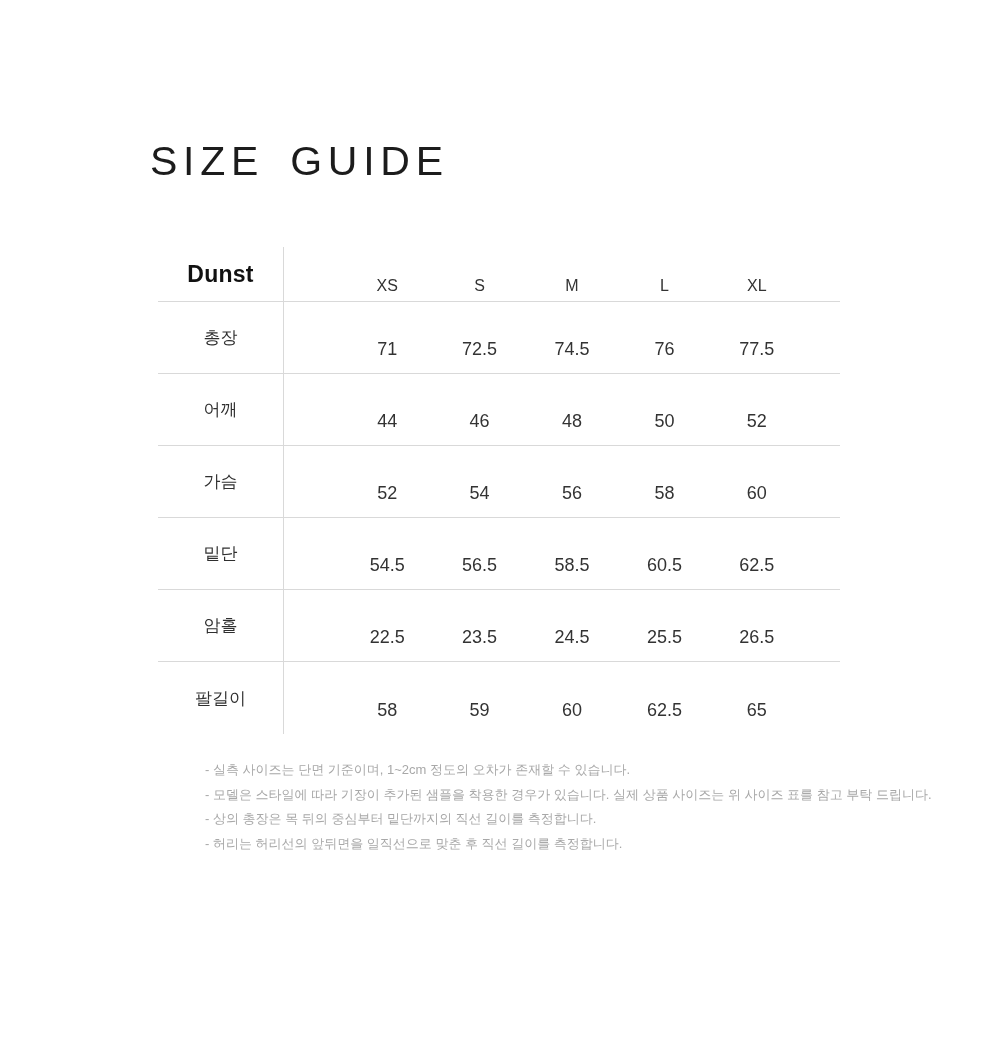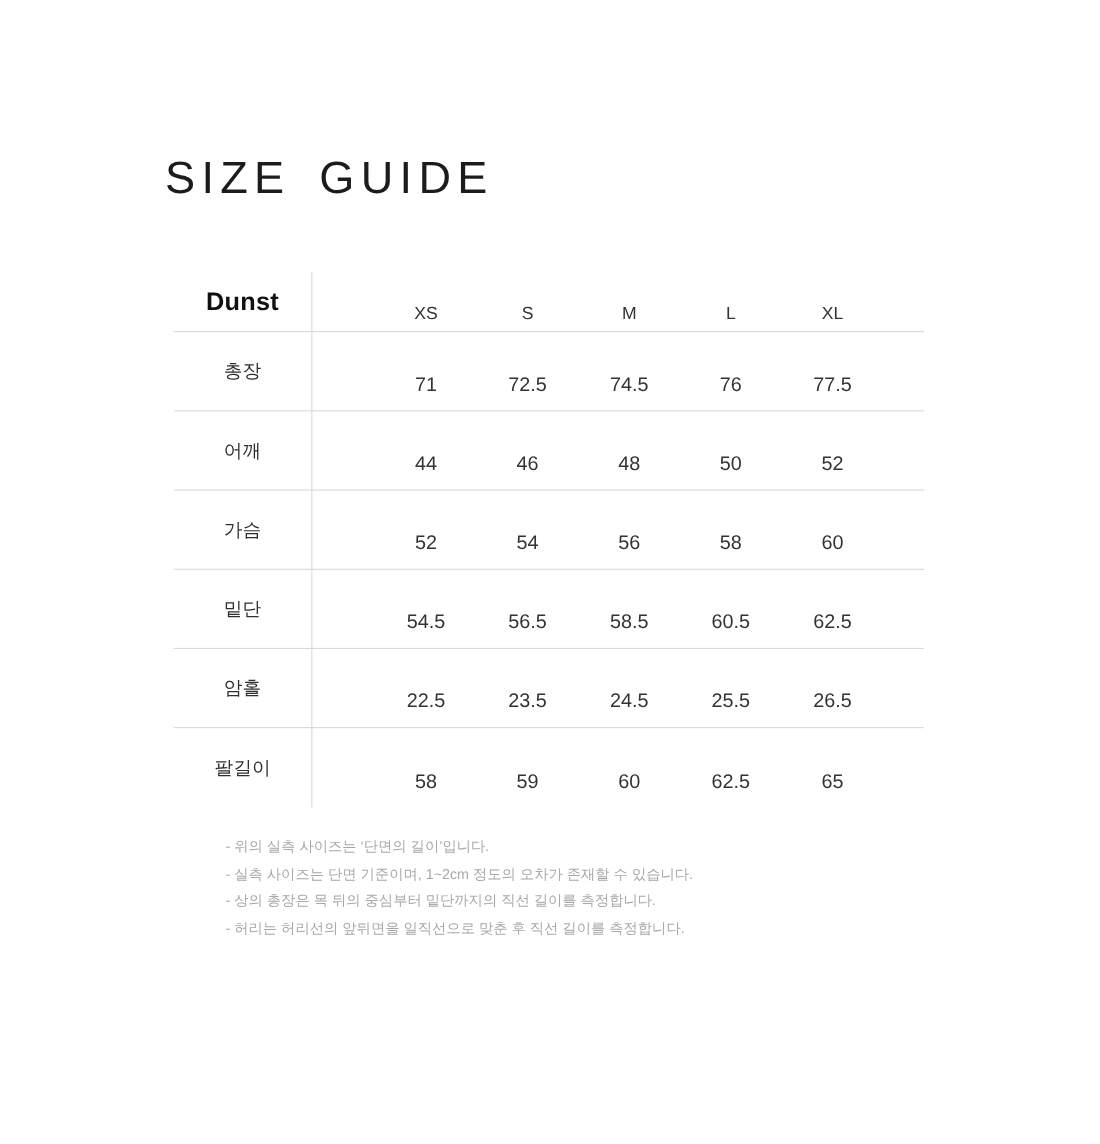--- a/index.html
+++ b/index.html
@@ -173,17 +173,17 @@
       <div class="value-cell">58</div>
       <div class="value-cell">59</div>
       <div class="value-cell">60</div>
       <div class="value-cell">62.5</div>
       <div class="value-cell">65</div>
     </div>
   </div>
 </div>
 
 <div class="notes">
-  <div>- 위의 실측 사이즈는 ‘단면의 길이’입니다.</div>
   <div>- 실측 사이즈는 단면 기준이며, 1~2cm 정도의 오차가 존재할 수 있습니다.</div>
+  <div>- 모델은 스타일에 따라 기장이 추가된 샘플을 착용한 경우가 있습니다. 실제 상품 사이즈는 위 사이즈 표를 참고 부탁 드립니다.</div>
   <div>- 상의 총장은 목 뒤의 중심부터 밑단까지의 직선 길이를 측정합니다.</div>
   <div>- 허리는 허리선의 앞뒤면을 일직선으로 맞춘 후 직선 길이를 측정합니다.</div>
 </div>
 
 </body></html>

